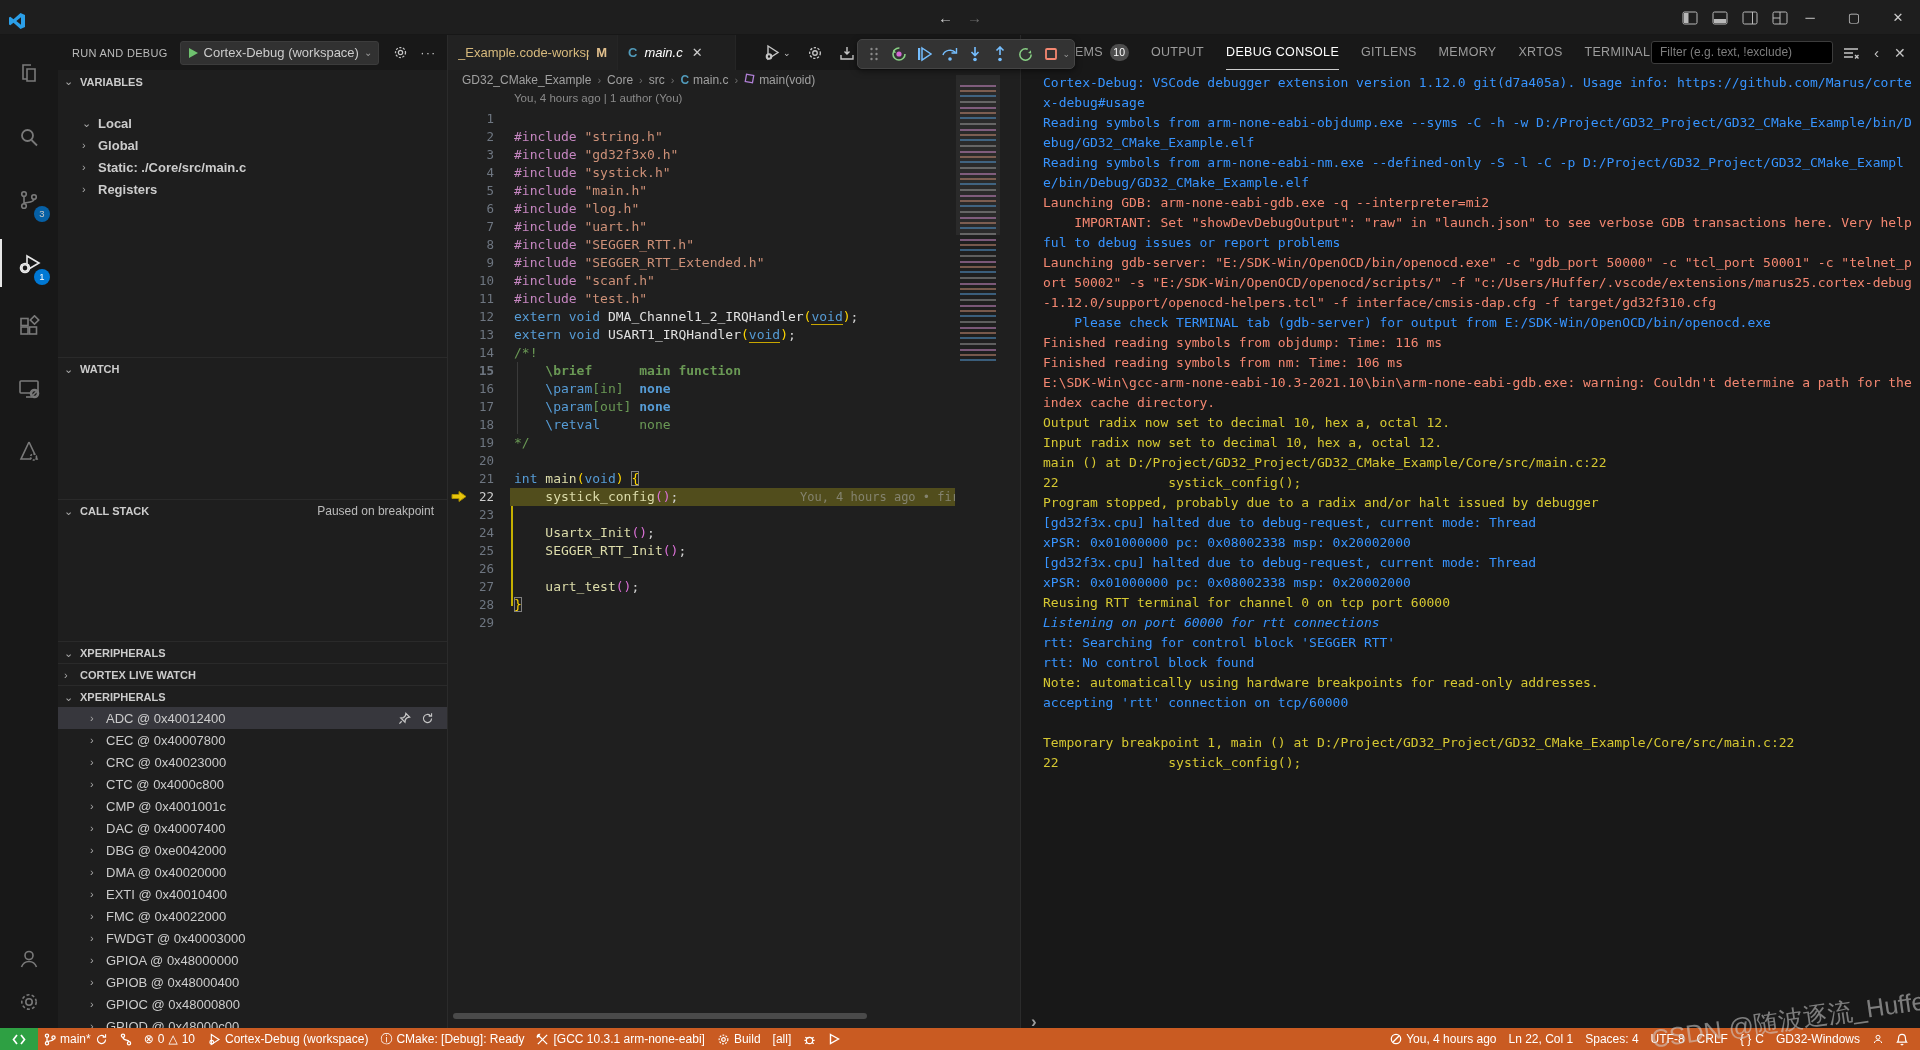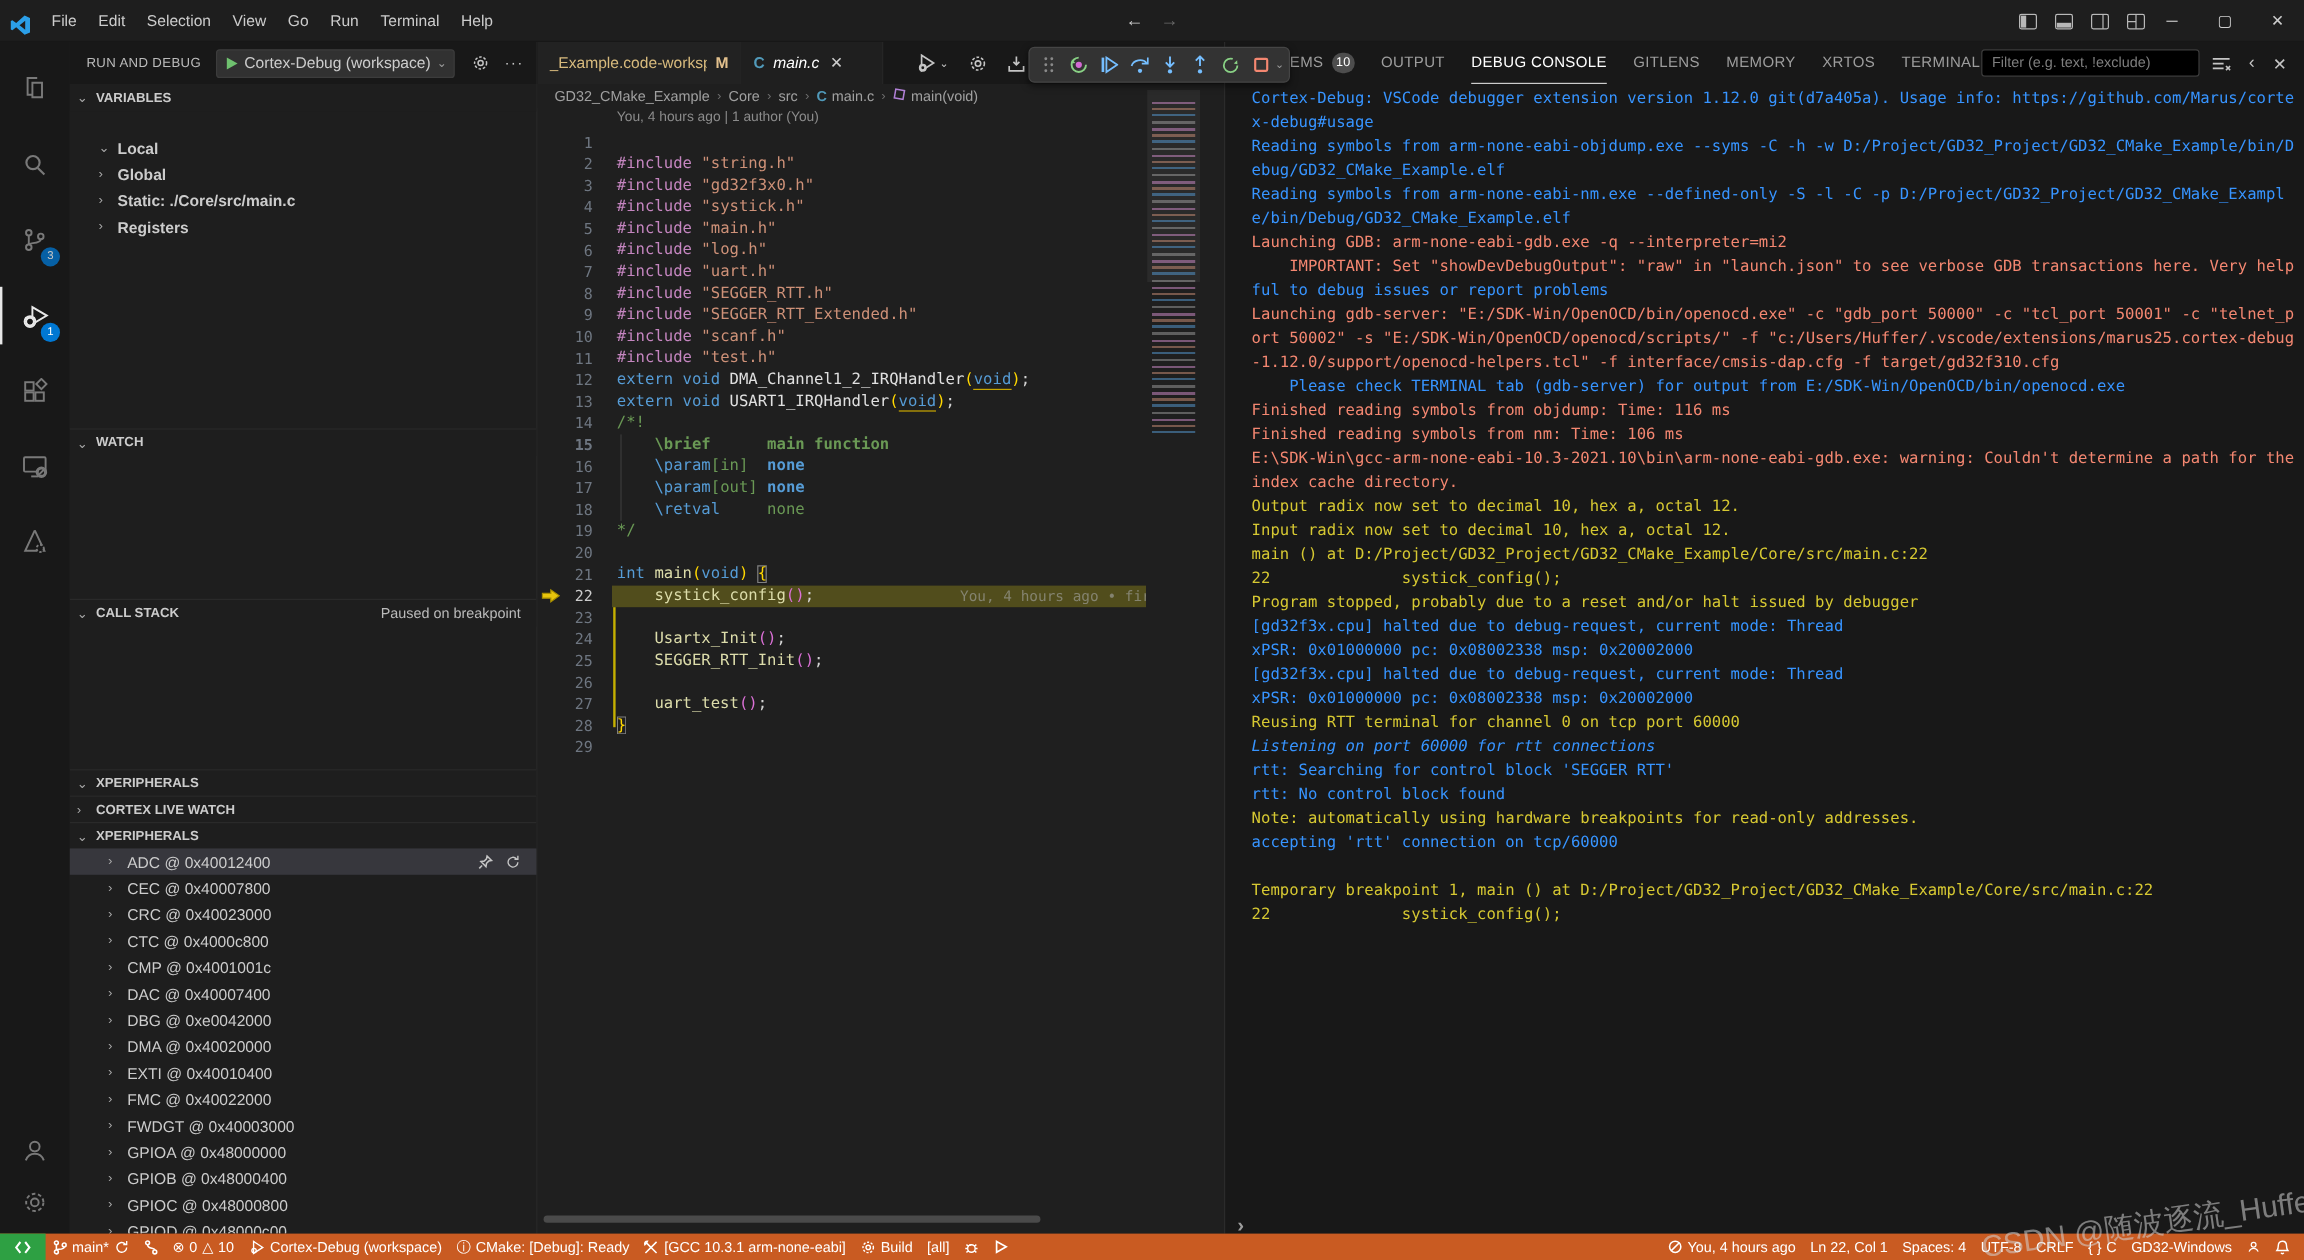--- a/index.html
+++ b/index.html
@@ -91,30 +91,20 @@
 </style>
 </head>
 <body>
 
 <div id="titlebar">
   <span id="logo">
     <svg width="18" height="18" viewBox="0 0 18 18" style="margin:8px auto 0">
         <path d="M12.5 1 5.5 7.2 2.3 4.8 1 5.5v7l1.3.7 3.2-2.4 7 6.2 4.5-2V3L12.5 1zm.5 4.2v7.6L8.3 9l4.7-3.8z" fill="#2b9fe8"></path>
       </svg>
   </span>
-  <span id="menuItems" style="display: flex;">
-      <span class="menu">File</span>
-      <span class="menu">Edit</span>
-      <span class="menu">Selection</span>
-      <span class="menu">View</span>
-      <span class="menu">Go</span>
-      <span class="menu">Run</span>
-      <span class="menu">Terminal</span>
-      <span class="menu">Help</span>
-    </span>
   <span id="navarrows">
     <span style="color:#cfcfcf">←</span>
     <span style="color:#6a6a6a">→</span>
   </span>
   <span id="layoutIcons">
     <svg width="16" height="14" viewBox="0 0 16 14">
         <rect x="1" y="1" width="14" height="12" rx="1.5" fill="none" stroke="#b8b8b8"></rect>
         <rect x="2" y="2" width="4.5" height="10" fill="#b8b8b8"></rect>
       </svg>
     <svg width="16" height="14" viewBox="0 0 16 14">
@@ -630,21 +620,21 @@
       <div class="conline co" style="top: 220px;">-1.12.0/support/openocd-helpers.tcl" -f interface/cmsis-dap.cfg -f target/gd32f310.cfg</div>
       <div class="conline cb" style="top: 240px;">    Please check TERMINAL tab (gdb-server) for output from E:/SDK-Win/OpenOCD/bin/openocd.exe</div>
       <div class="conline co" style="top: 260px;">Finished reading symbols from objdump: Time: 116 ms</div>
       <div class="conline co" style="top: 280px;">Finished reading symbols from nm: Time: 106 ms</div>
       <div class="conline co" style="top: 300px;">E:\SDK-Win\gcc-arm-none-eabi-10.3-2021.10\bin\arm-none-eabi-gdb.exe: warning: Couldn't determine a path for the</div>
       <div class="conline co" style="top: 320px;">index cache directory.</div>
       <div class="conline cy" style="top: 340px;">Output radix now set to decimal 10, hex a, octal 12.</div>
       <div class="conline cy" style="top: 360px;">Input radix now set to decimal 10, hex a, octal 12.</div>
       <div class="conline cy" style="top: 380px;">main () at D:/Project/GD32_Project/GD32_CMake_Example/Core/src/main.c:22</div>
       <div class="conline cy" style="top: 400px;">22              systick_config();</div>
-      <div class="conline cy" style="top: 420px;">Program stopped, probably due to a reset and/or halt issued by debugger</div>
+      <div class="conline cy" style="top: 420px;">Program stopped, probably due to a radix and/or halt issued by debugger</div>
       <div class="conline cb" style="top: 440px;">[gd32f3x.cpu] halted due to debug-request, current mode: Thread</div>
       <div class="conline cb" style="top: 460px;">xPSR: 0x01000000 pc: 0x08002338 msp: 0x20002000</div>
       <div class="conline cb" style="top: 480px;">[gd32f3x.cpu] halted due to debug-request, current mode: Thread</div>
       <div class="conline cb" style="top: 500px;">xPSR: 0x01000000 pc: 0x08002338 msp: 0x20002000</div>
       <div class="conline cy" style="top: 520px;">Reusing RTT terminal for channel 0 on tcp port 60000</div>
       <div class="conline cb" style="top: 540px; font-style: italic;">Listening on port 60000 for rtt connections</div>
       <div class="conline cb" style="top: 560px;">rtt: Searching for control block 'SEGGER RTT'</div>
       <div class="conline cb" style="top: 580px;">rtt: No control block found</div>
       <div class="conline cy" style="top: 600px;">Note: automatically using hardware breakpoints for read-only addresses.</div>
       <div class="conline cb" style="top: 620px;">accepting 'rtt' connection on tcp/60000</div>

